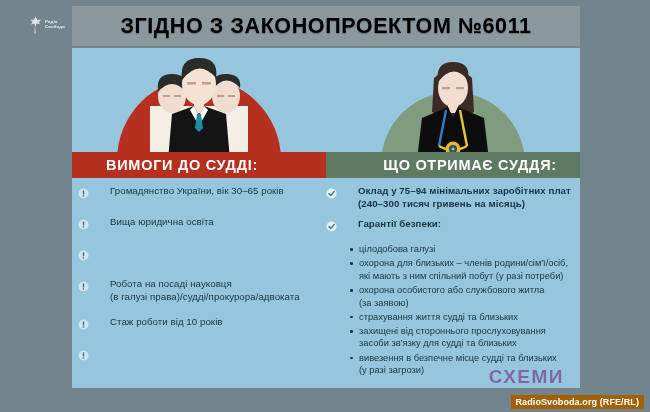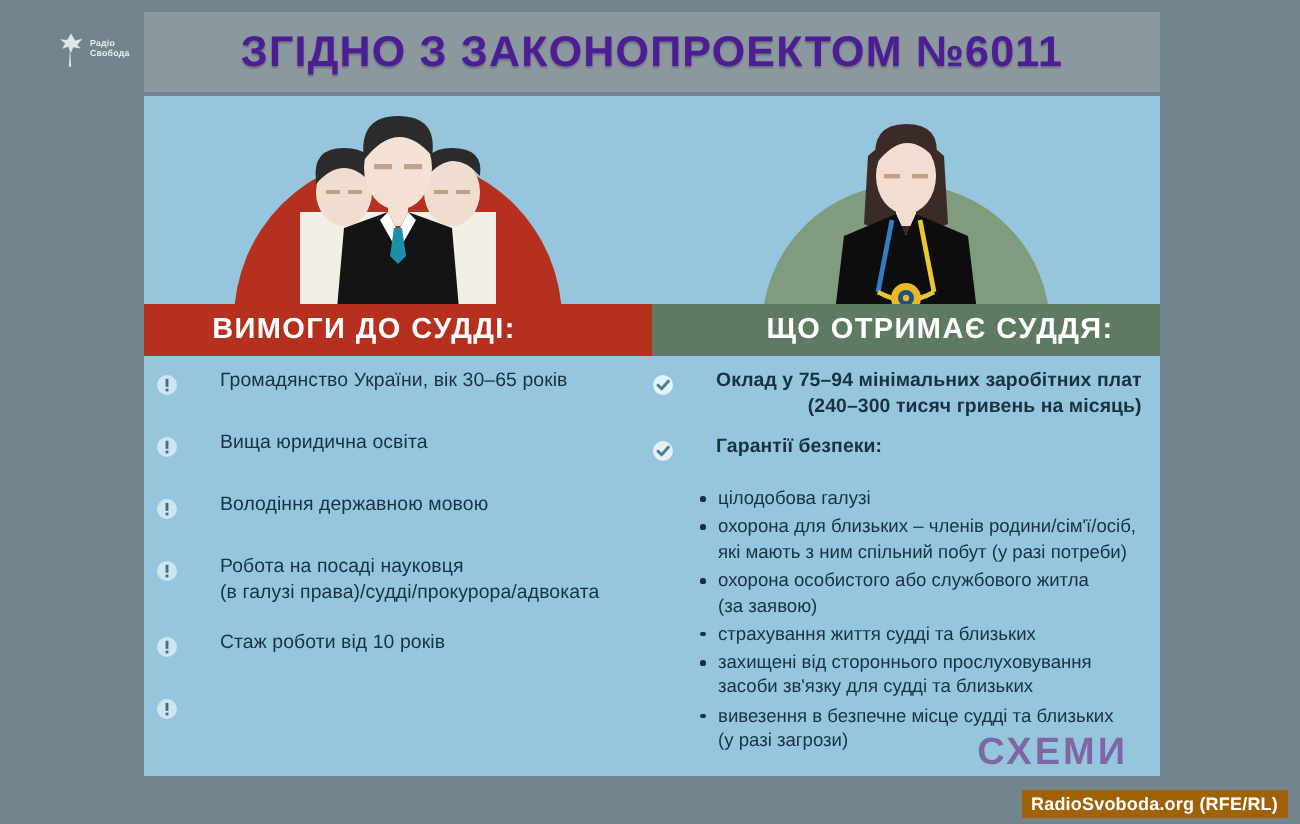--- a/index.html
+++ b/index.html
@@ -29,21 +29,21 @@
   .logo-text{
     display:flex;flex-direction:column;justify-content:center;
     line-height:1.05;
   }
   .logo-text span{
     font-size:4.4px;color:#e8eef0;letter-spacing:.1px;font-weight:bold;
     white-space:nowrap;
   }
   .title{
     width:100%;text-align:center;
-    color:#4c1d95;font-size:21.5px;font-weight:bold;
+    color:#000000;font-size:21.5px;font-weight:bold;
     letter-spacing:.6px;
     text-shadow:0 1px 1px rgba(0,0,0,.25);
     font-family:"Liberation Sans", sans-serif;
   }
 
   
   .panel{
     position:absolute;left:72px;top:48px;width:508px;height:340px;
     background:#95c6de;
     overflow:hidden;
@@ -72,21 +72,21 @@
 
   .item{
     display:flex;align-items:flex-start;gap:21px;
     margin-bottom:12px;
   }
   .item .ico{flex:0 0 auto;margin-top:1px;}
   .item .txt{
     color:#16343f;font-size:9.7px;line-height:1.34;
     letter-spacing:.05px;
   }
-  .col-right .item{margin-bottom:7px;text-align:right;}
+  .col-right .item{margin-bottom:7px;}
   .col-right .txt{font-weight:bold;}
 
   .sublist{
     margin:0 0 0 24px;padding:0;list-style:none;
   }
   .sublist li{
     position:relative;padding-left:9px;
     color:#16343f;font-size:9.3px;line-height:1.36;
     margin-bottom:1.5px;
   }
@@ -218,21 +218,20 @@
                 <rect x="4.8" y="7.3" width="1.4" height="1.4" fill="#3d6f85"></rect>
               </svg></span>
             <div class="txt">Вища юридична освіта</div>
           </div>
           <div class="item">
             <span class="ico"><svg width="11" height="11" viewBox="0 0 11 11">
                 <circle cx="5.5" cy="5.5" r="5" fill="#ffffff" opacity="0.55"></circle>
                 <rect x="4.8" y="2.4" width="1.4" height="4" fill="#3d6f85"></rect>
                 <rect x="4.8" y="7.3" width="1.4" height="1.4" fill="#3d6f85"></rect>
               </svg></span>
-            <div class="txt">Володіння державною мовою</div>
           </div>
           <div class="item">
             <span class="ico"><svg width="11" height="11" viewBox="0 0 11 11">
                 <circle cx="5.5" cy="5.5" r="5" fill="#ffffff" opacity="0.55"></circle>
                 <rect x="4.8" y="2.4" width="1.4" height="4" fill="#3d6f85"></rect>
                 <rect x="4.8" y="7.3" width="1.4" height="1.4" fill="#3d6f85"></rect>
               </svg></span>
             <div class="txt">Робота на посаді науковця<br>(в галузі права)/судді/прокурора/адвоката</div>
           </div>
           <div class="item">

